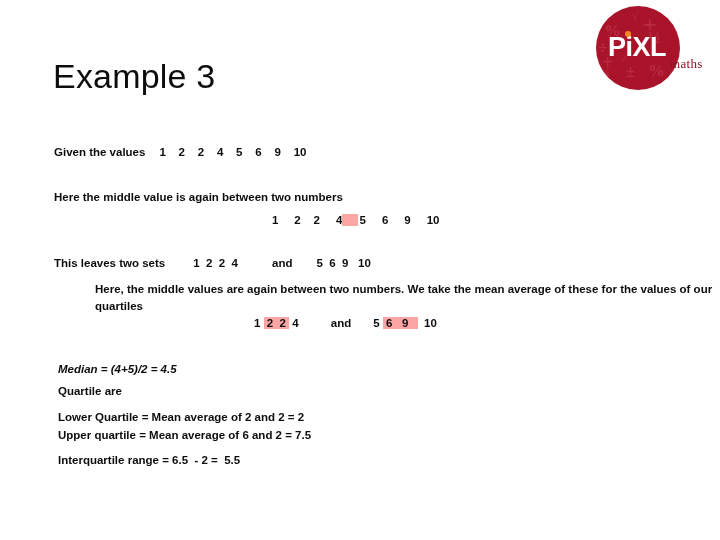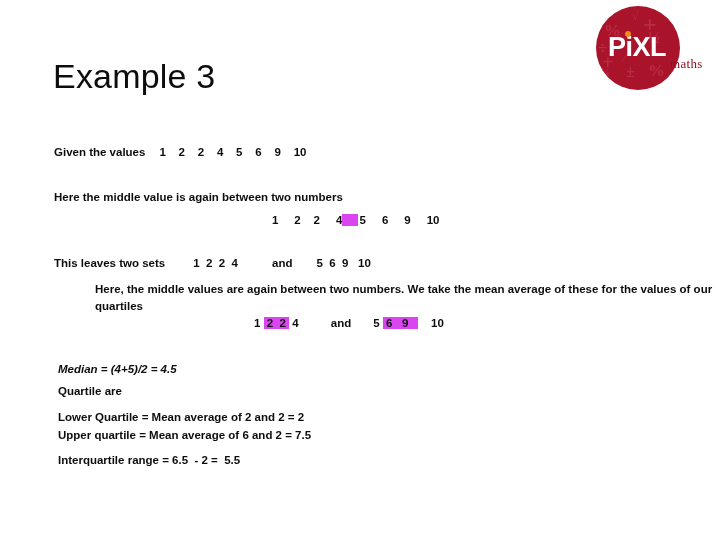--- a/index.html
+++ b/index.html
@@ -117,21 +117,21 @@
 
   .row-median    { left: 58px;  top: 362px; font-style: italic; }
   .row-quart     { left: 58px;  top: 384px; }
   .row-lq        { left: 58px;  top: 410px; }
   .row-uq        { left: 58px;  top: 428px; }
   .row-iqr       { left: 58px;  top: 453px; }
 
   .num-list span { display: inline; }
 
   .hl {
-    background: #d946ef;
+    background: #fca5a5;
   }
 </style>
 </head>
 <body>
 
 <div class="slide">
 
   <div class="logo-wrap">
     <div class="logo-circle">
       <span class="logo-sym" style="left:8px;  top:16px; font-size:17px;">%</span>
@@ -155,21 +155,21 @@
   <div class="body-text row-given"><span>Given the values</span><span style="margin-left:14px;">1    2    2    4    5    6    9    10</span></div>
 
   <div class="body-text row-here1">Here the middle value is again between two numbers</div>
 
   <div class="body-text row-nums1 num-list"><span>1     2    2     4</span><span class="hl" style="padding:0 6px;"> </span><span style="margin-left:2px;">5     6     9     10</span></div>
 
   <div class="body-text row-sets"><span>This leaves two sets</span><span style="margin-left:28px;">1  2  2  4</span><span style="margin-left:34px;">and</span><span style="margin-left:24px;">5  6  9   10</span></div>
 
   <div class="body-text row-here2">Here, the middle values are again between two numbers.  We take the mean average of these for the values of our quartiles</div>
 
-  <div class="body-text row-nums2 num-list"><span>1 </span><span class="hl"> 2  2 </span><span> 4</span><span style="margin-left:32px;">and</span><span style="margin-left:22px;">5 </span><span class="hl"> 6   9   </span><span style="margin-left:13px;">10</span></div>
+  <div class="body-text row-nums2 num-list"><span>1 </span><span class="hl"> 2  2 </span><span> 4</span><span style="margin-left:32px;">and</span><span style="margin-left:22px;">5 </span><span class="hl"> 6   9   </span><span style="margin-left:6px;">10</span></div>
 
   <div class="body-text row-median">Median = (4+5)/2 = 4.5</div>
   <div class="body-text row-quart">Quartile are</div>
   <div class="body-text row-lq">Lower Quartile = Mean average of 2 and 2 = 2</div>
   <div class="body-text row-uq">Upper quartile = Mean average of 6 and 2 = 7.5</div>
   <div class="body-text row-iqr">Interquartile range = 6.5  - 2 =  5.5</div>
 
 </div>
 
 </body></html>

